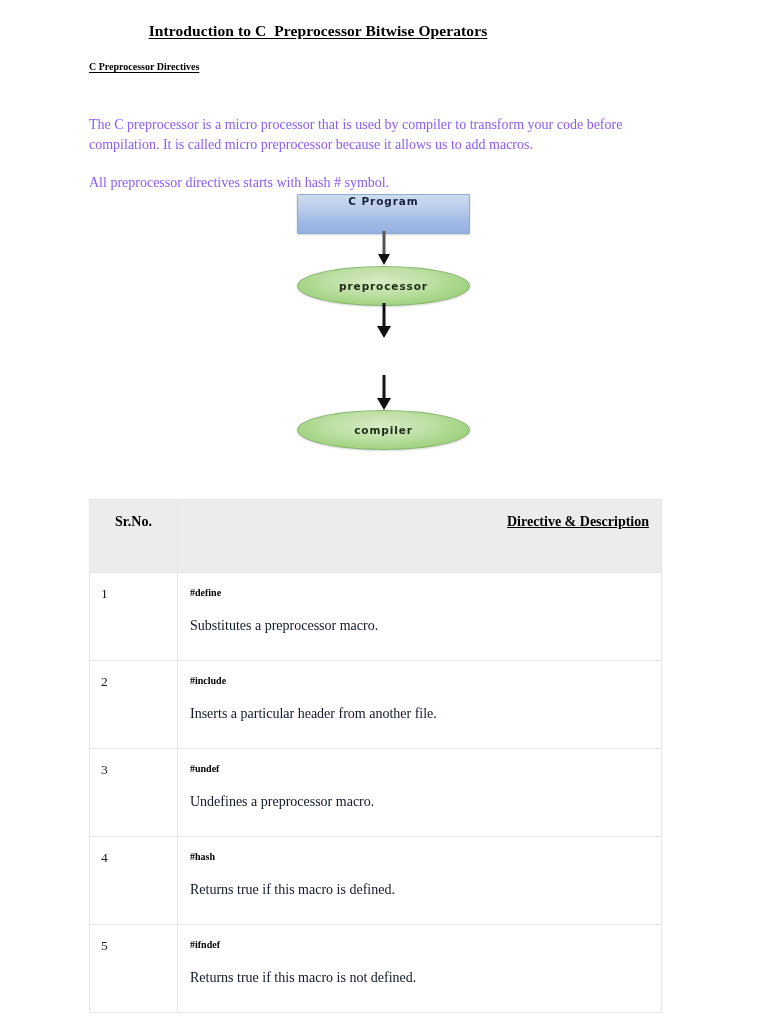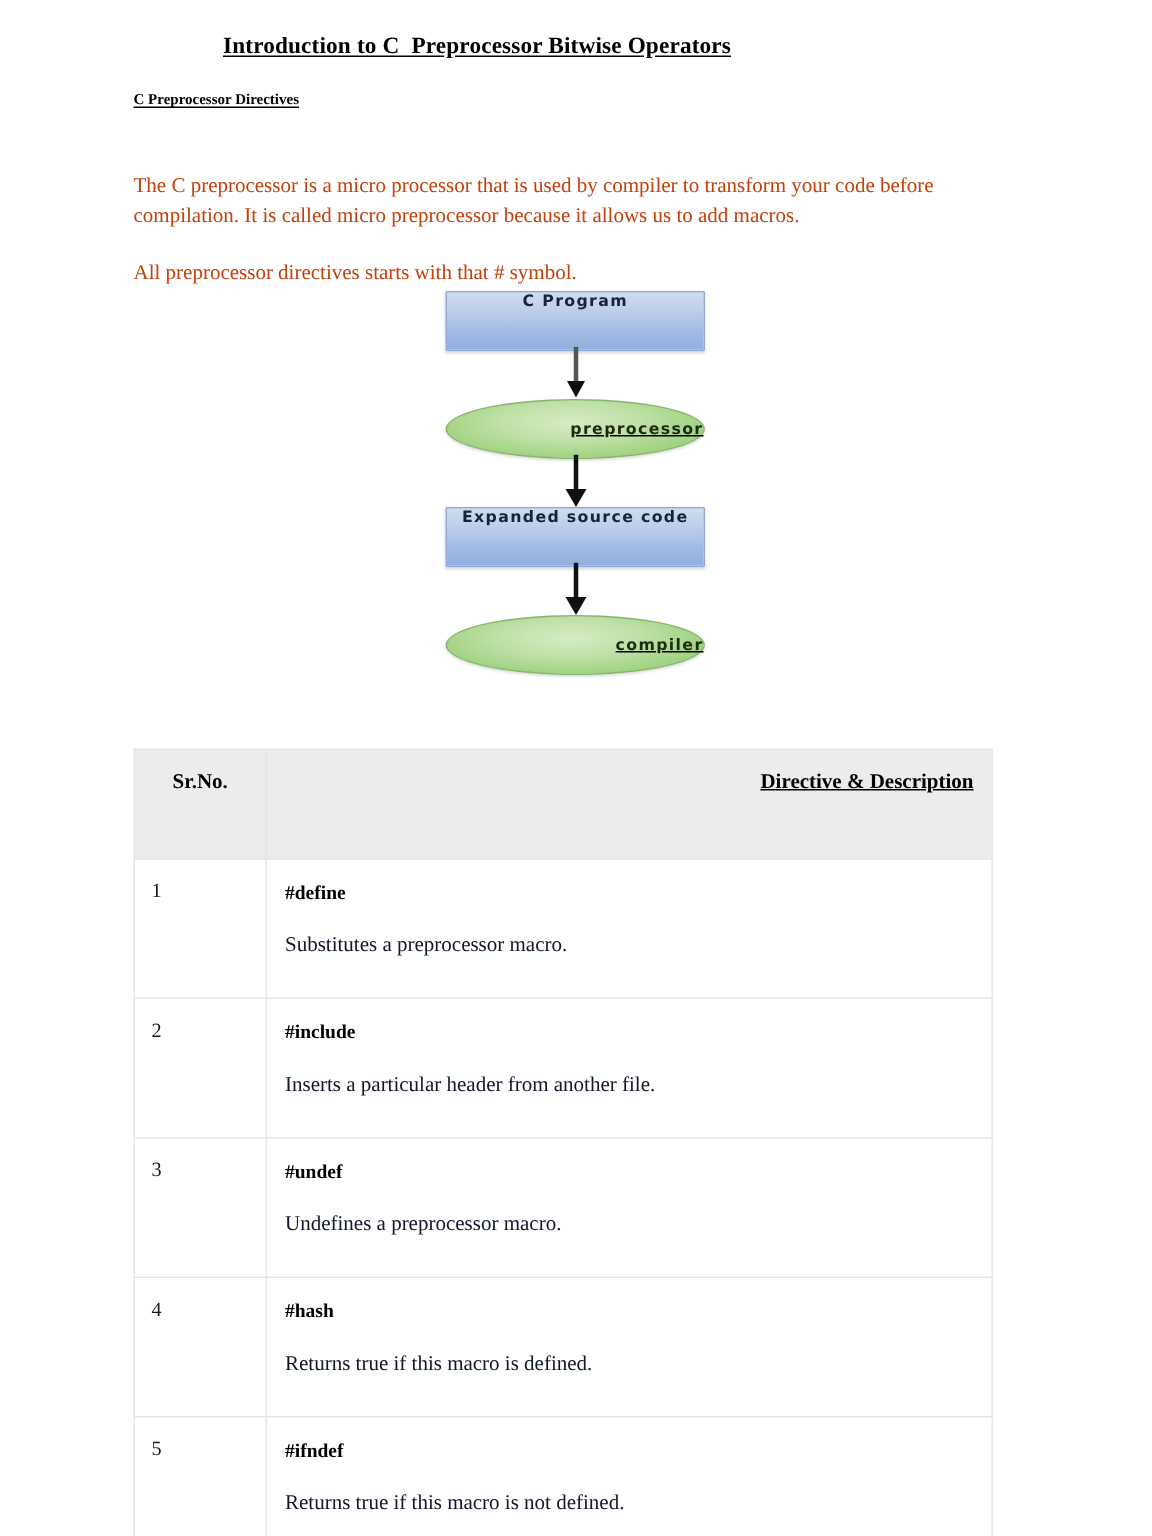--- a/index.html
+++ b/index.html
@@ -54,21 +54,21 @@
     text-decoration: underline;
     text-underline-offset: 2px;
   }
 
   
   .para {
     position: absolute;
     left: 89px;
     font-size: 14px;
     line-height: 20px;
-    color: #c2410c;
+    color: #8b5cf6;
   }
   #para-1 { top: 101px; width: 592px; }
   #para-2 { top: 159px; width: 592px; }
 
   
   .flowchart {
     position: absolute;
     left: 286px;
     top: 190px;
     width: 196px;
@@ -98,22 +98,21 @@
     position: absolute;
     width: 171px;
     left: 11px;
     height: 38px;
     border-radius: 50%;
     border: 1px solid #86b56e;
     background: radial-gradient(ellipse at 48% 38%, #d6ecc4 0%, #bfe0a6 38%, #a4d485 68%, #8cc76c 100%);
     box-shadow: 0 1px 2px rgba(0,0,0,0.16);
     display: flex;
     align-items: center;
-    justify-content: flex-end;
-    text-decoration: underline;
+    justify-content: center;
   }
   .fc-ellipse .lbl {
     font-family: "DejaVu Sans", "Liberation Sans", sans-serif;
     font-size: 10.5px;
     font-weight: bold;
     letter-spacing: 0.9px;
     color: #1d2b14;
   }
 
   #fc-node-0 { top: 4px;   }
@@ -166,42 +165,42 @@
     width: 63px;
     padding: 13px 0 0 11px;
     font-size: 13.5px;
     color: #1a1a1a;
   }
   .directive-table td.cell-desc {
     padding: 14px 12px 16px 12px;
   }
   .directive-table td.cell-desc .d-name {
     font-weight: bold;
-    font-size: 13px;
+    font-size: 10px;
     display: block;
     margin-bottom: 20px;
   }
   .directive-table td.cell-desc .d-text {
     display: block;
     font-size: 14px;
     color: #0f172a;
     margin-bottom: 10px;
   }
 </style>
 </head>
 <body>
 
 <div class="page">
 
   <div class="doc-title"><span class="u">Introduction to C  Preprocessor Bitwise Operators</span></div>
 
   <div class="section-heading"><span class="u">C Preprocessor Directives</span></div>
 
   <p class="para" id="para-1">The C preprocessor is a micro processor that is used by compiler to transform your code before compilation. It is called micro preprocessor because it allows us to add macros.</p>
-  <p class="para" id="para-2">All preprocessor directives starts with that # symbol.</p>
+  <p class="para" id="para-2">All preprocessor directives starts with hash # symbol.</p>
 
   <div class="flowchart">
 
     <div class="fc-box" id="fc-node-0">
       <span class="lbl">C Program</span>
     </div>
 
     <svg class="fc-arrow" id="fc-arrow-0" viewBox="0 0 196 36">
       <line x1="98" y1="0" x2="98" y2="26" stroke="#555555" stroke-width="3"></line>
       <polygon points="98,34 92,23 104,23" fill="#111111"></polygon>
@@ -209,23 +208,20 @@
 
     <div class="fc-ellipse" id="fc-node-1">
       <span class="lbl">preprocessor</span>
     </div>
 
     <svg class="fc-arrow" id="fc-arrow-1" viewBox="0 0 196 36">
       <line x1="98" y1="0" x2="98" y2="26" stroke="#111111" stroke-width="3"></line>
       <polygon points="98,35 91,23 105,23" fill="#111111"></polygon>
     </svg>
 
-    <div class="fc-box" id="fc-node-2">
-      <span class="lbl">Expanded source code</span>
-    </div>
 
     <svg class="fc-arrow" id="fc-arrow-2" viewBox="0 0 196 36">
       <line x1="98" y1="0" x2="98" y2="26" stroke="#111111" stroke-width="3"></line>
       <polygon points="98,35 91,23 105,23" fill="#111111"></polygon>
     </svg>
 
     <div class="fc-ellipse" id="fc-node-3">
       <span class="lbl">compiler</span>
     </div>
 

